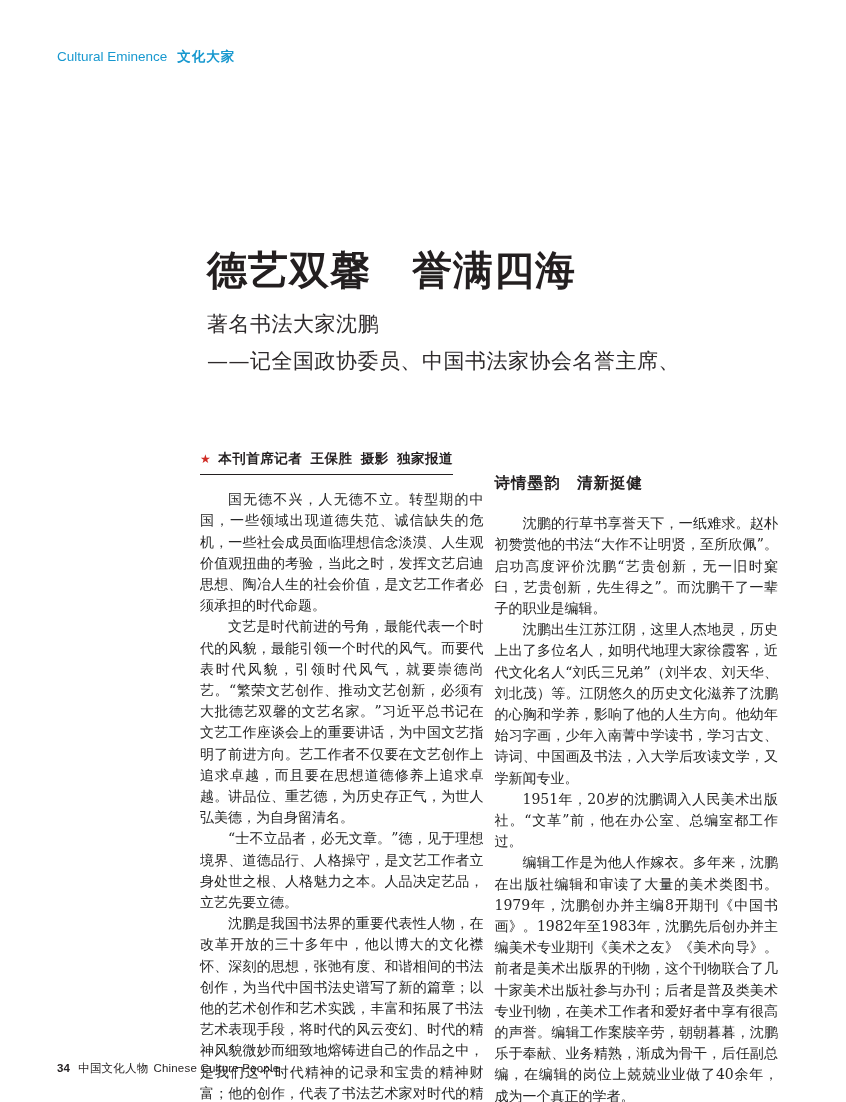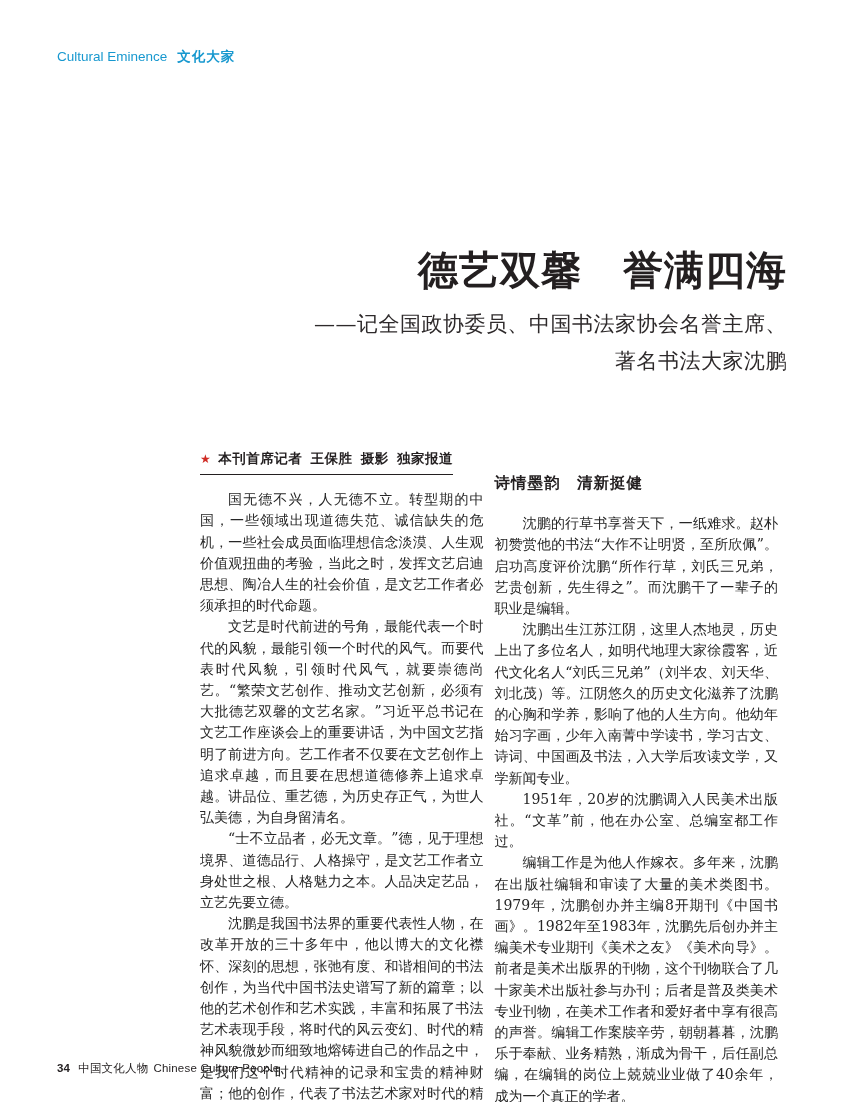--- a/index.html
+++ b/index.html
@@ -18,21 +18,21 @@
   .section-header {
     position:absolute; left:57px; top:48px;
     font-family:"Liberation Sans","DejaVu Sans",sans-serif;
     font-size:13.5px; line-height:17px;
     color:#1798cf;
     white-space:nowrap;
   }
   .section-header .zh { font-weight:700; margin-left:10px; letter-spacing:1px; }
 
   
-  .title-block { position:absolute; left:207px; top:248px; width:580px;text-align:right; }
+  .title-block { position:absolute; left:207px; top:248px; width:580px; }
   .article-title {
     font-size:40px; font-weight:700; color:#231f20;
     letter-spacing:1px; line-height:44px;
     font-family:"DejaVu Serif","Liberation Serif",serif;
   }
   .article-subtitle {
     margin-top:14px;
     font-size:21px; line-height:36.5px; color:#2e2a2b;
     font-weight:400; letter-spacing:0.5px;
   }
@@ -80,40 +80,40 @@
 
 <div class="page">
 
   <div class="section-header">
     <span class="en">Cultural Eminence</span><span class="zh">文化大家</span>
   </div>
 
   <div class="title-block">
     <h1 class="article-title">德艺双馨　誉满四海</h1>
     <div class="article-subtitle">
+      <div>著名书法大家沈鹏</div>
       <div>——记全国政协委员、中国书法家协会名誉主席、</div>
-      <div>著名书法大家沈鹏</div>
     </div>
   </div>
 
   <div class="columns">
 
     <div class="column">
       <div class="byline">
         <span class="byline-inner"><span class="star">★</span><span>本刊首席记者 王保胜 摄影 独家报道</span></span>
       </div>
       <p>国无德不兴，人无德不立。转型期的中国，一些领域出现道德失范、诚信缺失的危机，一些社会成员面临理想信念淡漠、人生观价值观扭曲的考验，当此之时，发挥文艺启迪思想、陶冶人生的社会价值，是文艺工作者必须承担的时代命题。</p>
       <p>文艺是时代前进的号角，最能代表一个时代的风貌，最能引领一个时代的风气。而要代表时代风貌，引领时代风气，就要崇德尚艺。“繁荣文艺创作、推动文艺创新，必须有大批德艺双馨的文艺名家。”习近平总书记在文艺工作座谈会上的重要讲话，为中国文艺指明了前进方向。艺工作者不仅要在文艺创作上追求卓越，而且要在思想道德修养上追求卓越。讲品位、重艺德，为历史存正气，为世人弘美德，为自身留清名。</p>
       <p>“士不立品者，必无文章。”德，见于理想境界、道德品行、人格操守，是文艺工作者立身处世之根、人格魅力之本。人品决定艺品，立艺先要立德。</p>
       <p>沈鹏是我国书法界的重要代表性人物，在改革开放的三十多年中，他以博大的文化襟怀、深刻的思想，张弛有度、和谐相间的书法创作，为当代中国书法史谱写了新的篇章；以他的艺术创作和艺术实践，丰富和拓展了书法艺术表现手段，将时代的风云变幻、时代的精神风貌微妙而细致地熔铸进自己的作品之中，是我们这个时代精神的记录和宝贵的精神财富；他的创作，代表了书法艺术家对时代的精神表达，他的默默奉献精神伴随着时代的文化脚步，反映着一个文艺工作者的使命感和强烈的时代精神。</p>
     </div>
 
     <div class="column">
       <h2 class="sub-heading">诗情墨韵　清新挺健</h2>
-      <p>沈鹏的行草书享誉天下，一纸难求。赵朴初赞赏他的书法“大作不让明贤，至所欣佩”。启功高度评价沈鹏“所作行草，刘氏三兄弟，艺贵创新，先生得之”。而沈鹏干了一辈子的职业是编辑。</p>
+      <p>沈鹏的行草书享誉天下，一纸难求。赵朴初赞赏他的书法“大作不让明贤，至所欣佩”。启功高度评价沈鹏“艺贵创新，无一旧时窠臼，艺贵创新，先生得之”。而沈鹏干了一辈子的职业是编辑。</p>
       <p>沈鹏出生江苏江阴，这里人杰地灵，历史上出了多位名人，如明代地理大家徐霞客，近代文化名人“刘氏三兄弟”（刘半农、刘天华、刘北茂）等。江阴悠久的历史文化滋养了沈鹏的心胸和学养，影响了他的人生方向。他幼年始习字画，少年入南菁中学读书，学习古文、诗词、中国画及书法，入大学后攻读文学，又学新闻专业。</p>
       <p>1951年，20岁的沈鹏调入人民美术出版社。“文革”前，他在办公室、总编室都工作过。</p>
       <p>编辑工作是为他人作嫁衣。多年来，沈鹏在出版社编辑和审读了大量的美术类图书。1979年，沈鹏创办并主编8开期刊《中国书画》。1982年至1983年，沈鹏先后创办并主编美术专业期刊《美术之友》《美术向导》。前者是美术出版界的刊物，这个刊物联合了几十家美术出版社参与办刊；后者是普及类美术专业刊物，在美术工作者和爱好者中享有很高的声誉。编辑工作案牍辛劳，朝朝暮暮，沈鹏乐于奉献、业务精熟，渐成为骨干，后任副总编，在编辑的岗位上兢兢业业做了40余年，成为一个真正的学者。</p>
 
     </div>
 
   </div>
 
   <div class="page-footer">
     <span class="page-number">34</span><span class="journal-zh">中国文化人物</span><span class="journal-en">Chinese Culture People</span>

